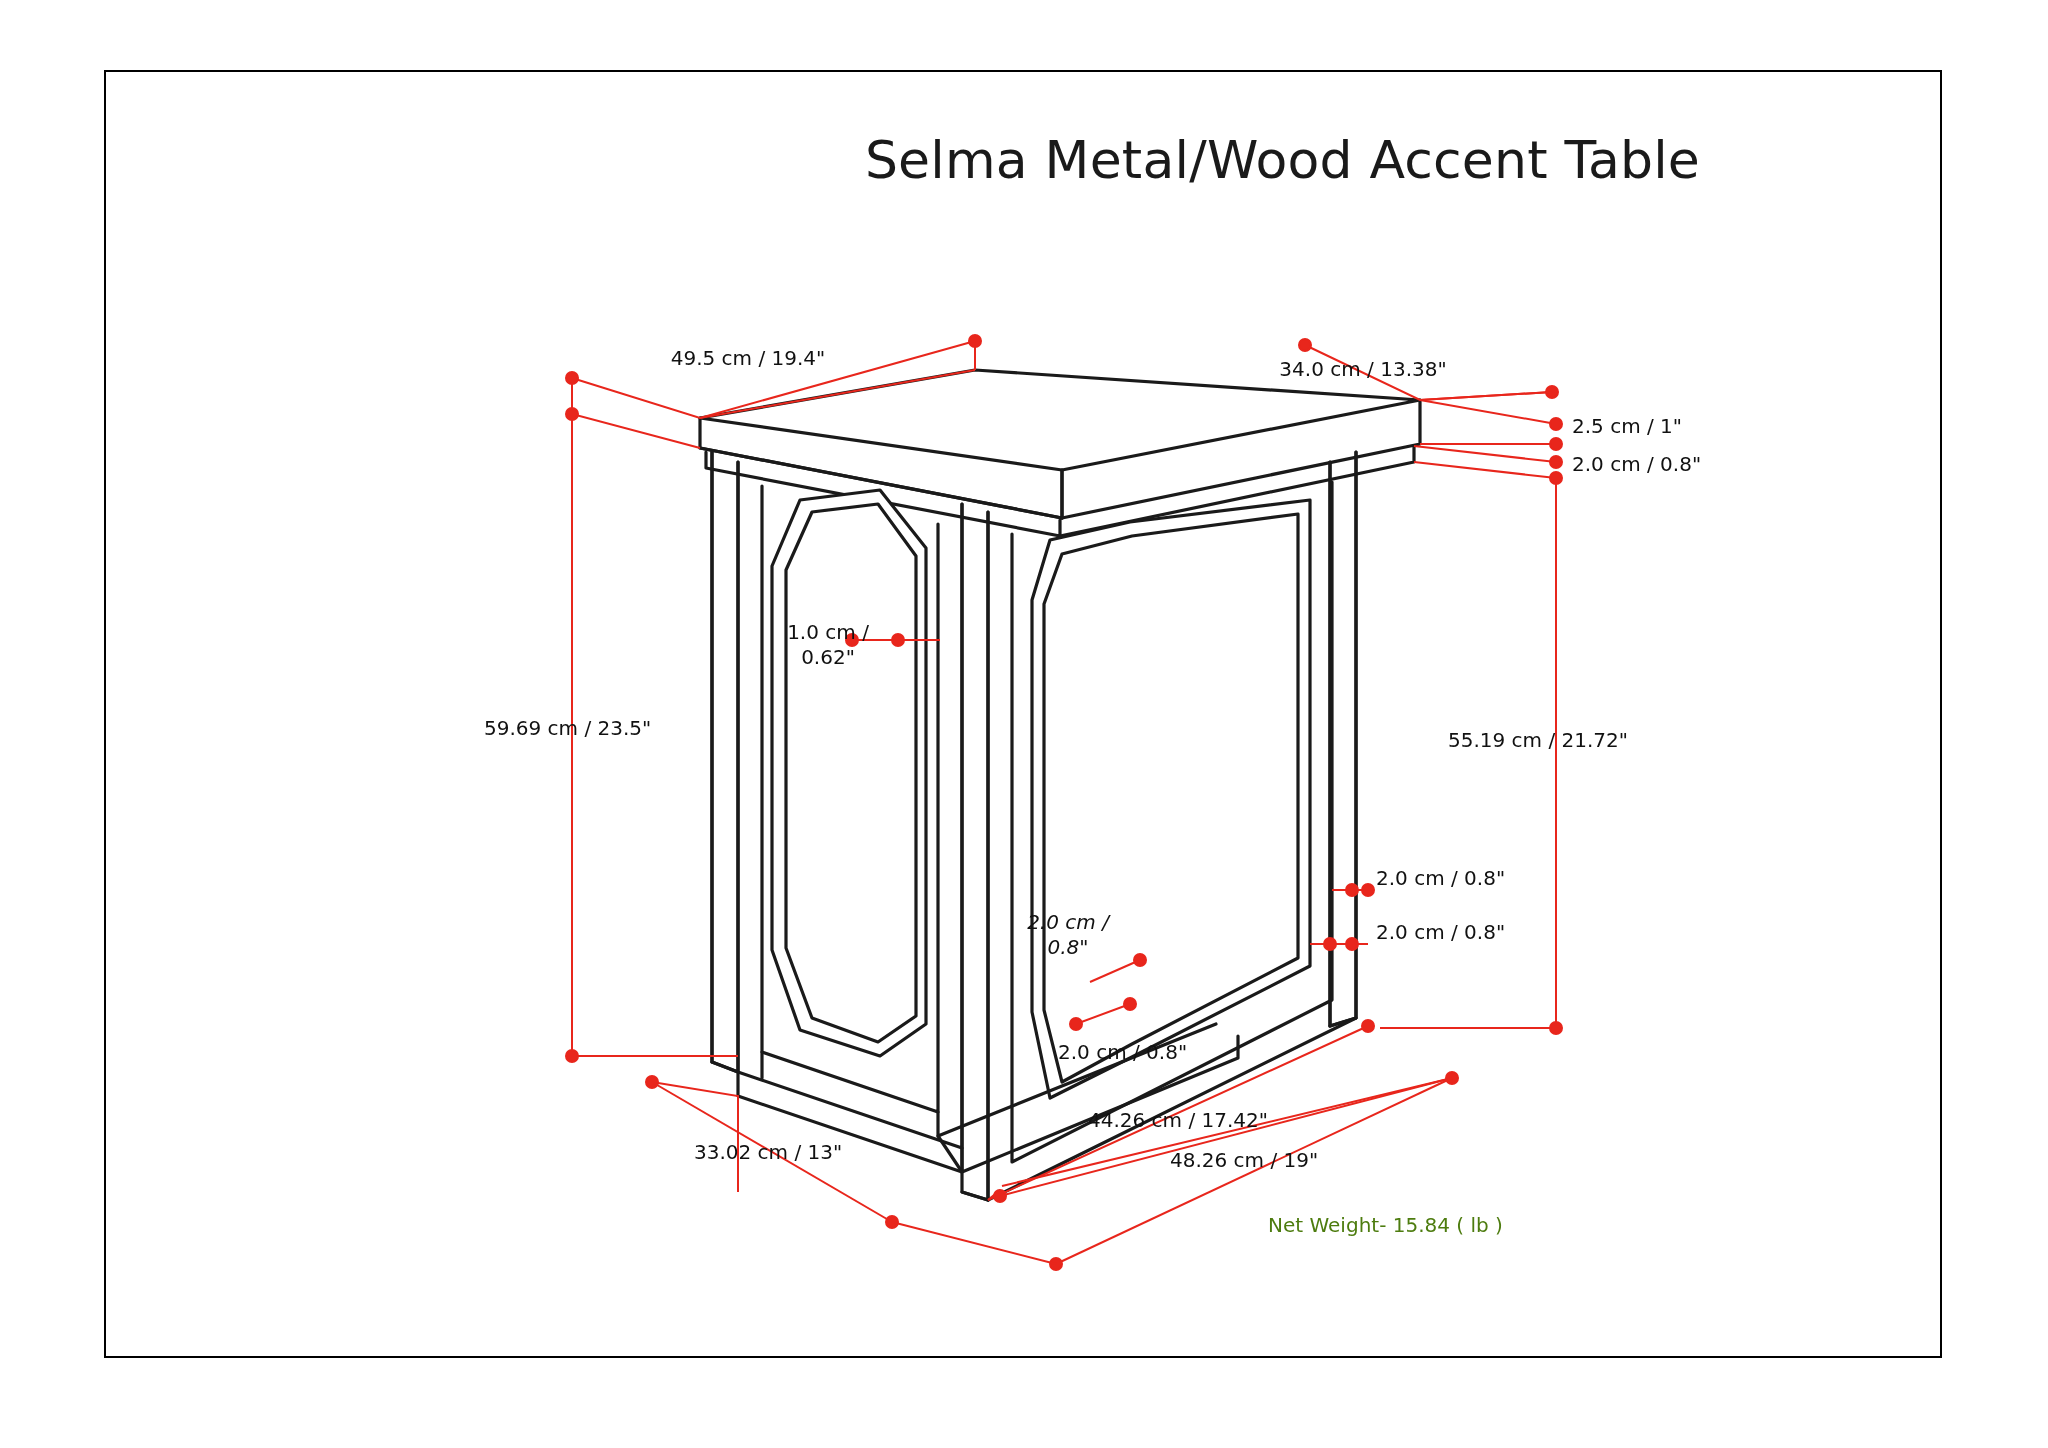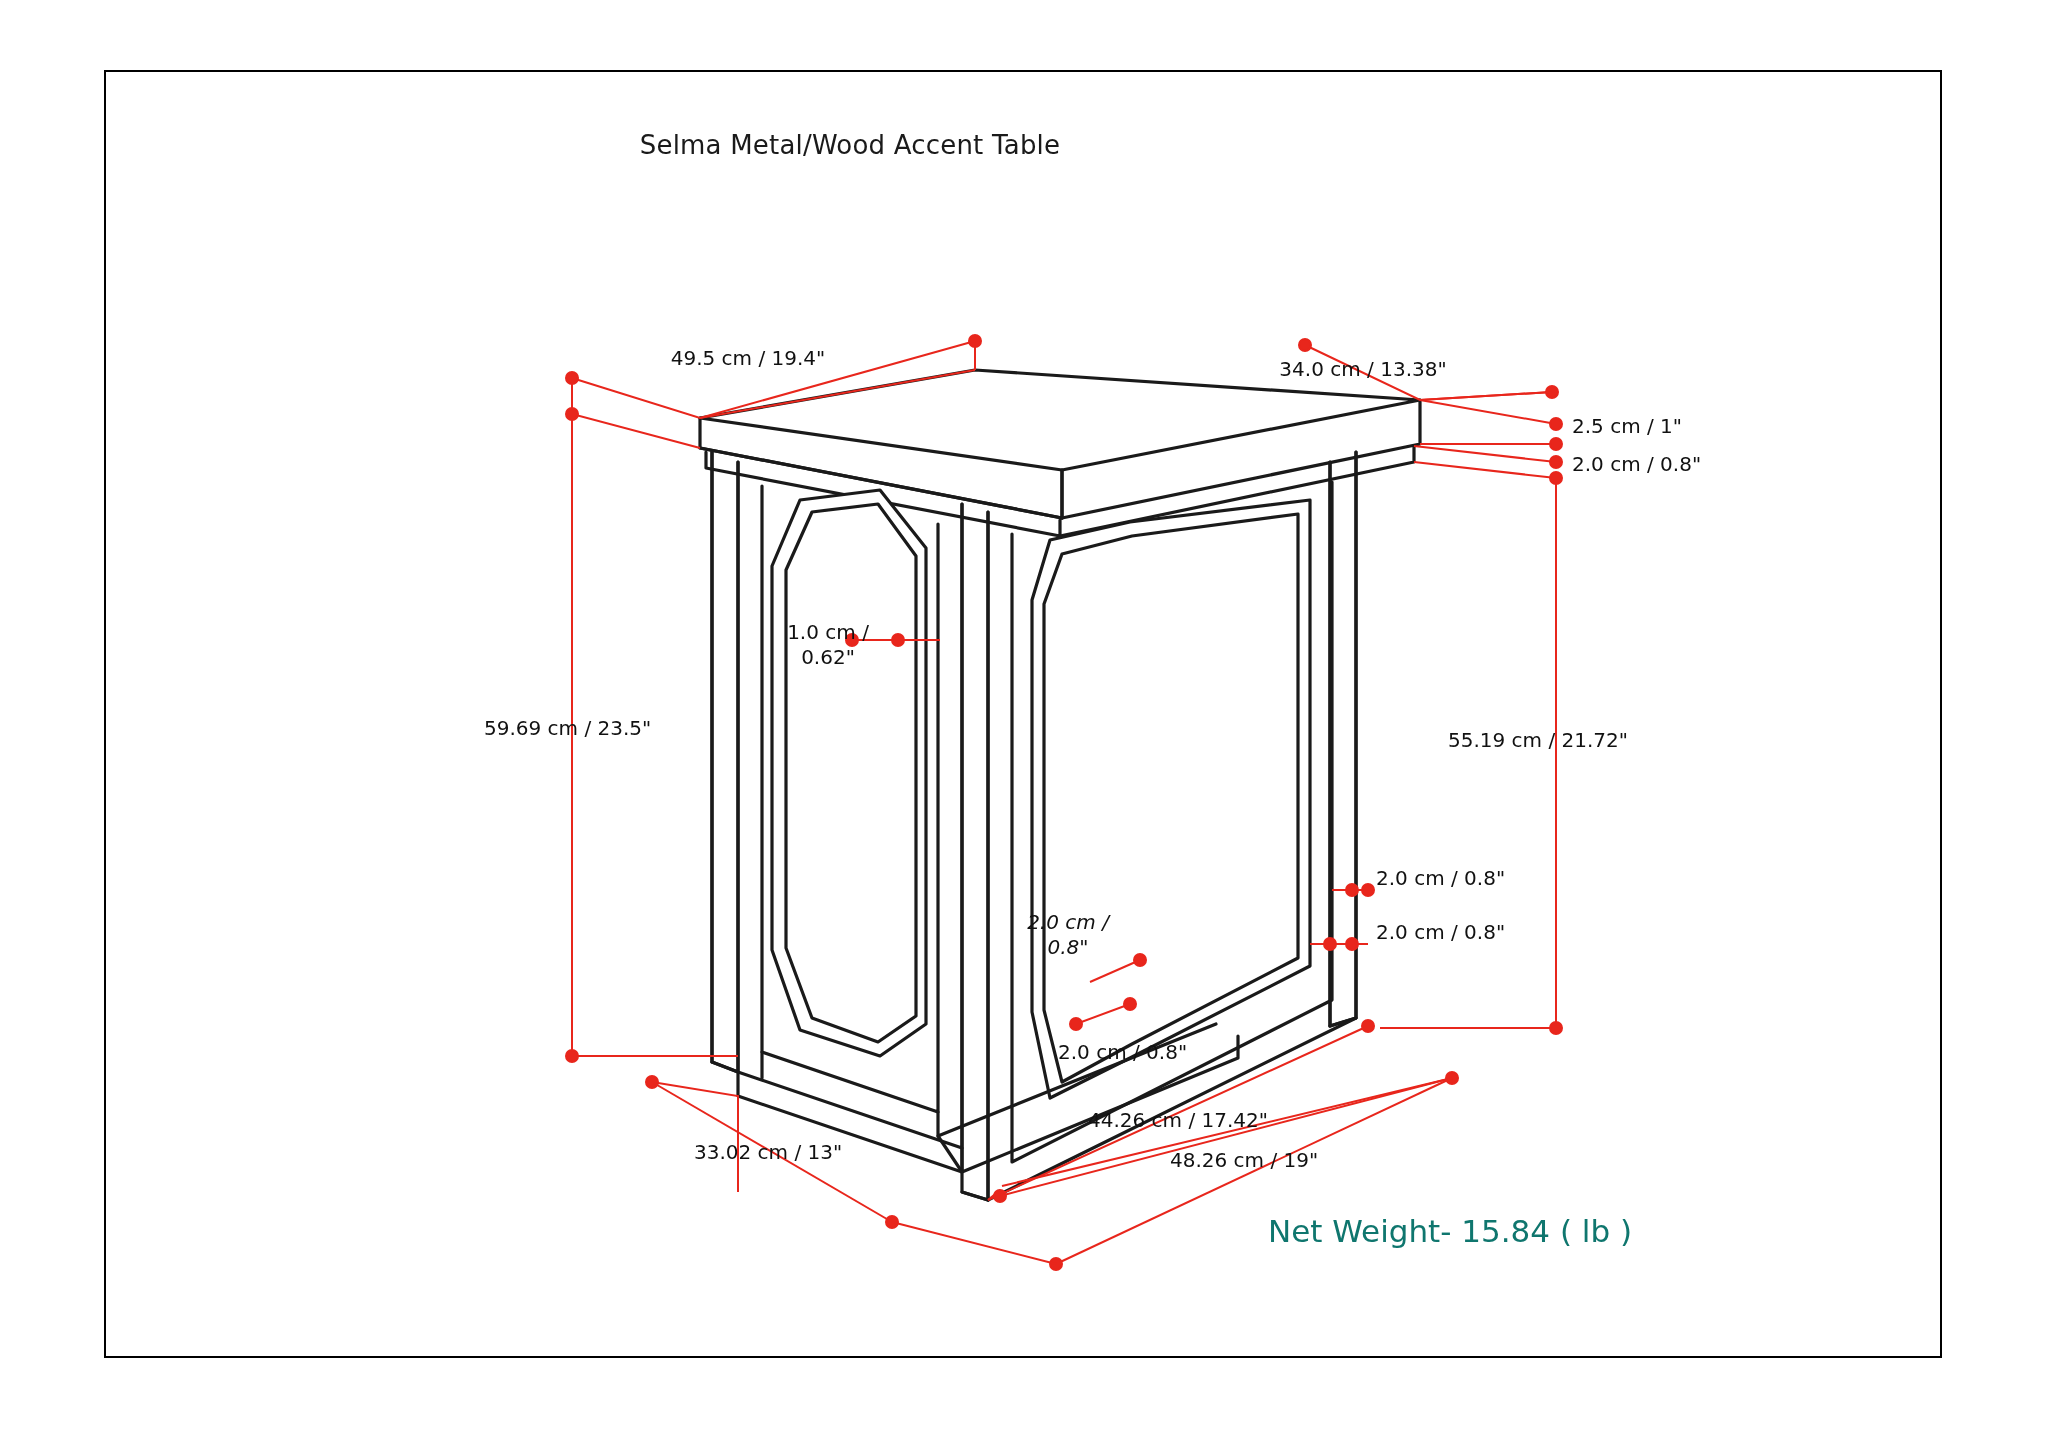--- a/index.html
+++ b/index.html
@@ -27,22 +27,22 @@
     width: 1838px;
     height: 1288px;
     border: 2px solid #000000;
     box-sizing: border-box;
   }
   #title {
     position: absolute;
     left: 0;
     top: 130px;
     width: 1700px;
-    text-align: center;
-    font-size: 26px;
+    text-align: right;
+    font-size: 52px;
     color: #1a1a1a;
     letter-spacing: 0.2px;
   }
   #drawing {
     position: absolute;
     left: 0; top: 0;
     width: 2048px;
     height: 1448px;
   }
   .dimlabel {
@@ -50,22 +50,22 @@
     font-size: 20px;
     color: #111111;
     white-space: pre;
     line-height: 1.25;
   }
   .dimlabel.center { text-align: center; }
   #netweight {
     position: absolute;
     left: 1268px;
     top: 1213px;
-    font-size: 31px;
-    color: #0f766e;
+    font-size: 20px;
+    color: #4d7c0f;
     white-space: nowrap;
   }
 </style>
 </head>
 <body>
 
 <div id="sheet">
 
   <div id="frame"></div>
 

